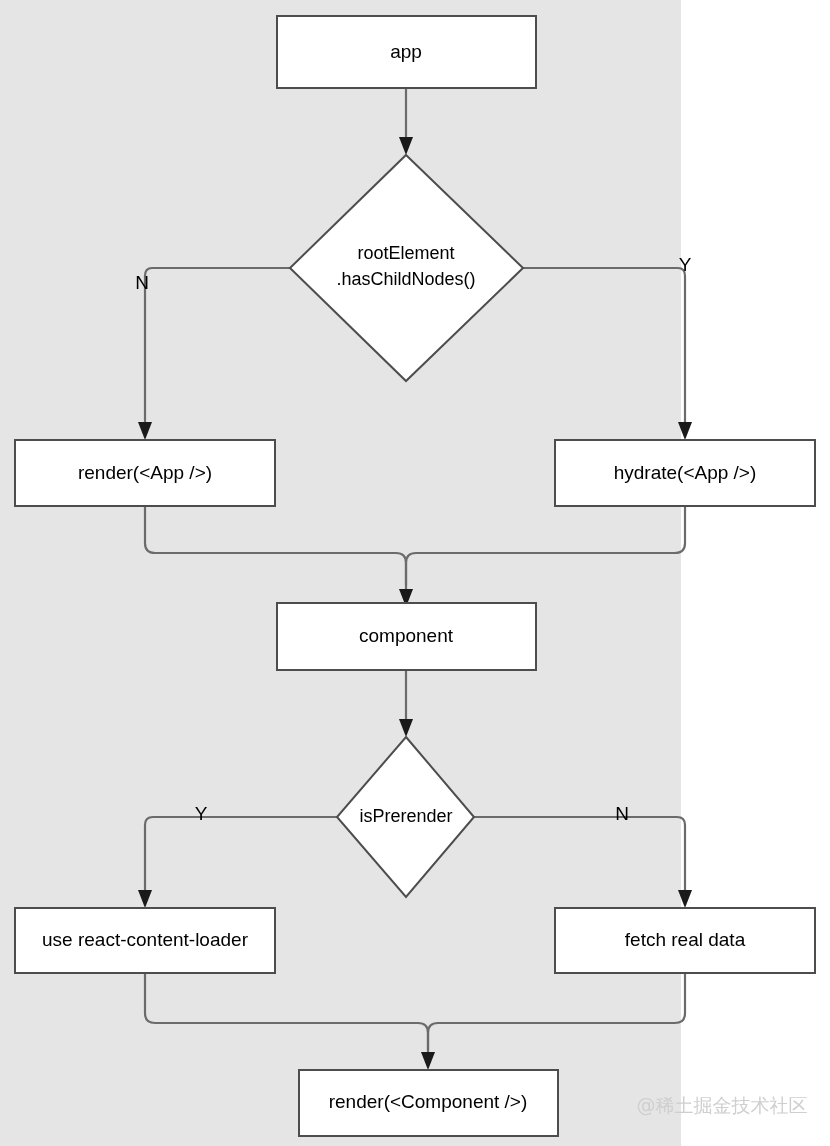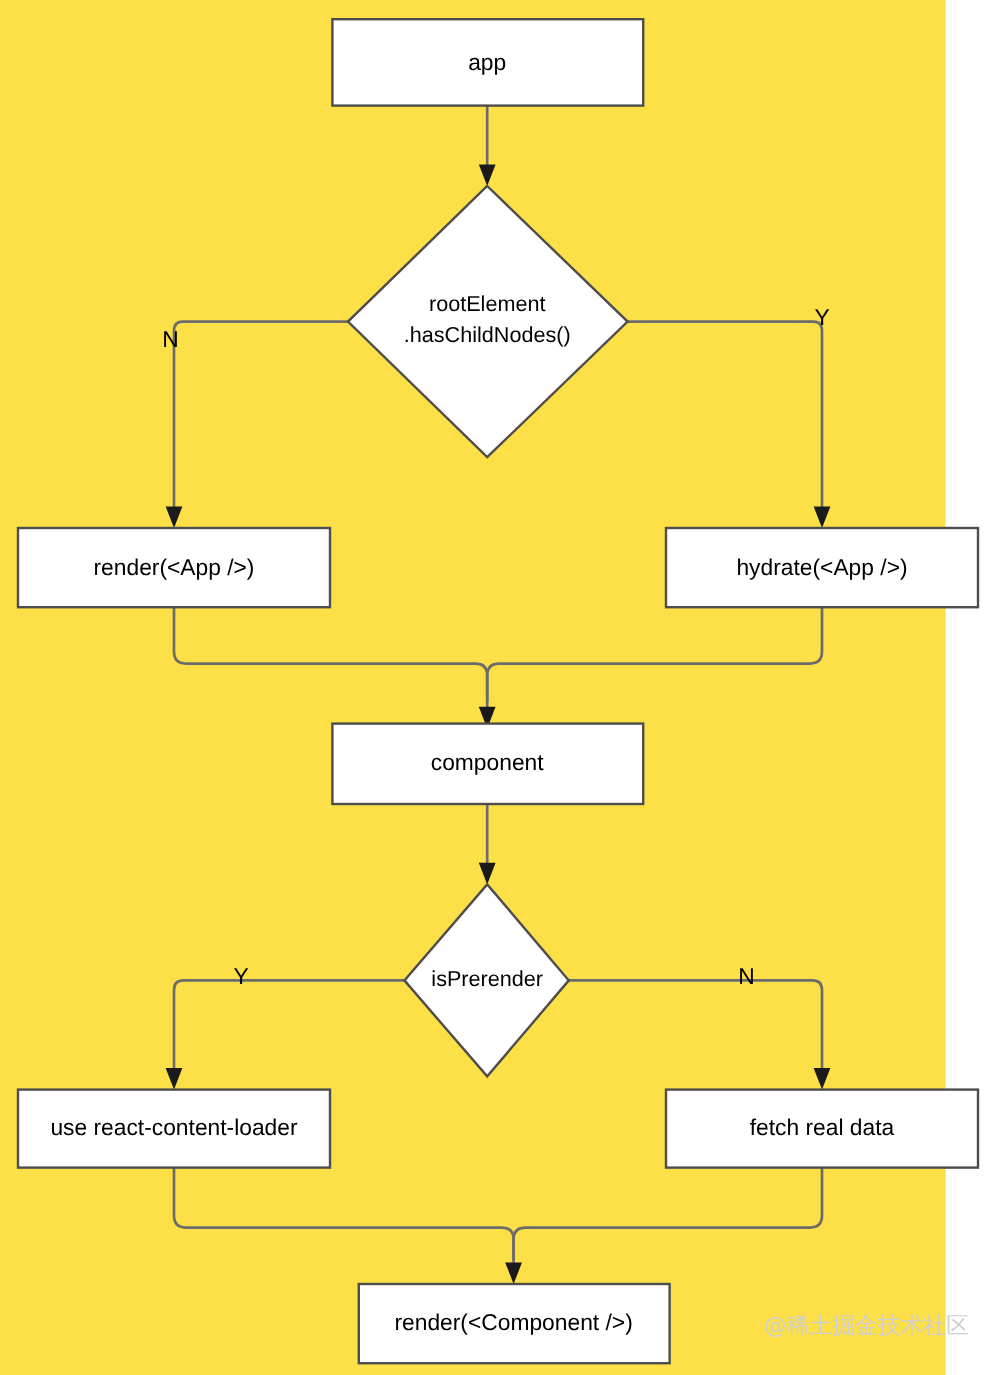--- a/index.html
+++ b/index.html
@@ -8,23 +8,23 @@
     background: #ffffff;
   }
   body {
     width: 830px;
     height: 1146px;
     font-family: "Liberation Sans", sans-serif;
     overflow: hidden;
   }
   #flowchart-root {
     position: relative;
-    width: 788px;
+    width: 681px;
     height: 1146px;
-    background: #fde047;
+    background: #e5e5e5;
     text-align: center;
   }
   svg.flow-canvas {
     display: block;
     width: 830px;
     height: 1146px;
   }
   .node-shape {
     fill: #ffffff;
     stroke: #4d4d4d;

